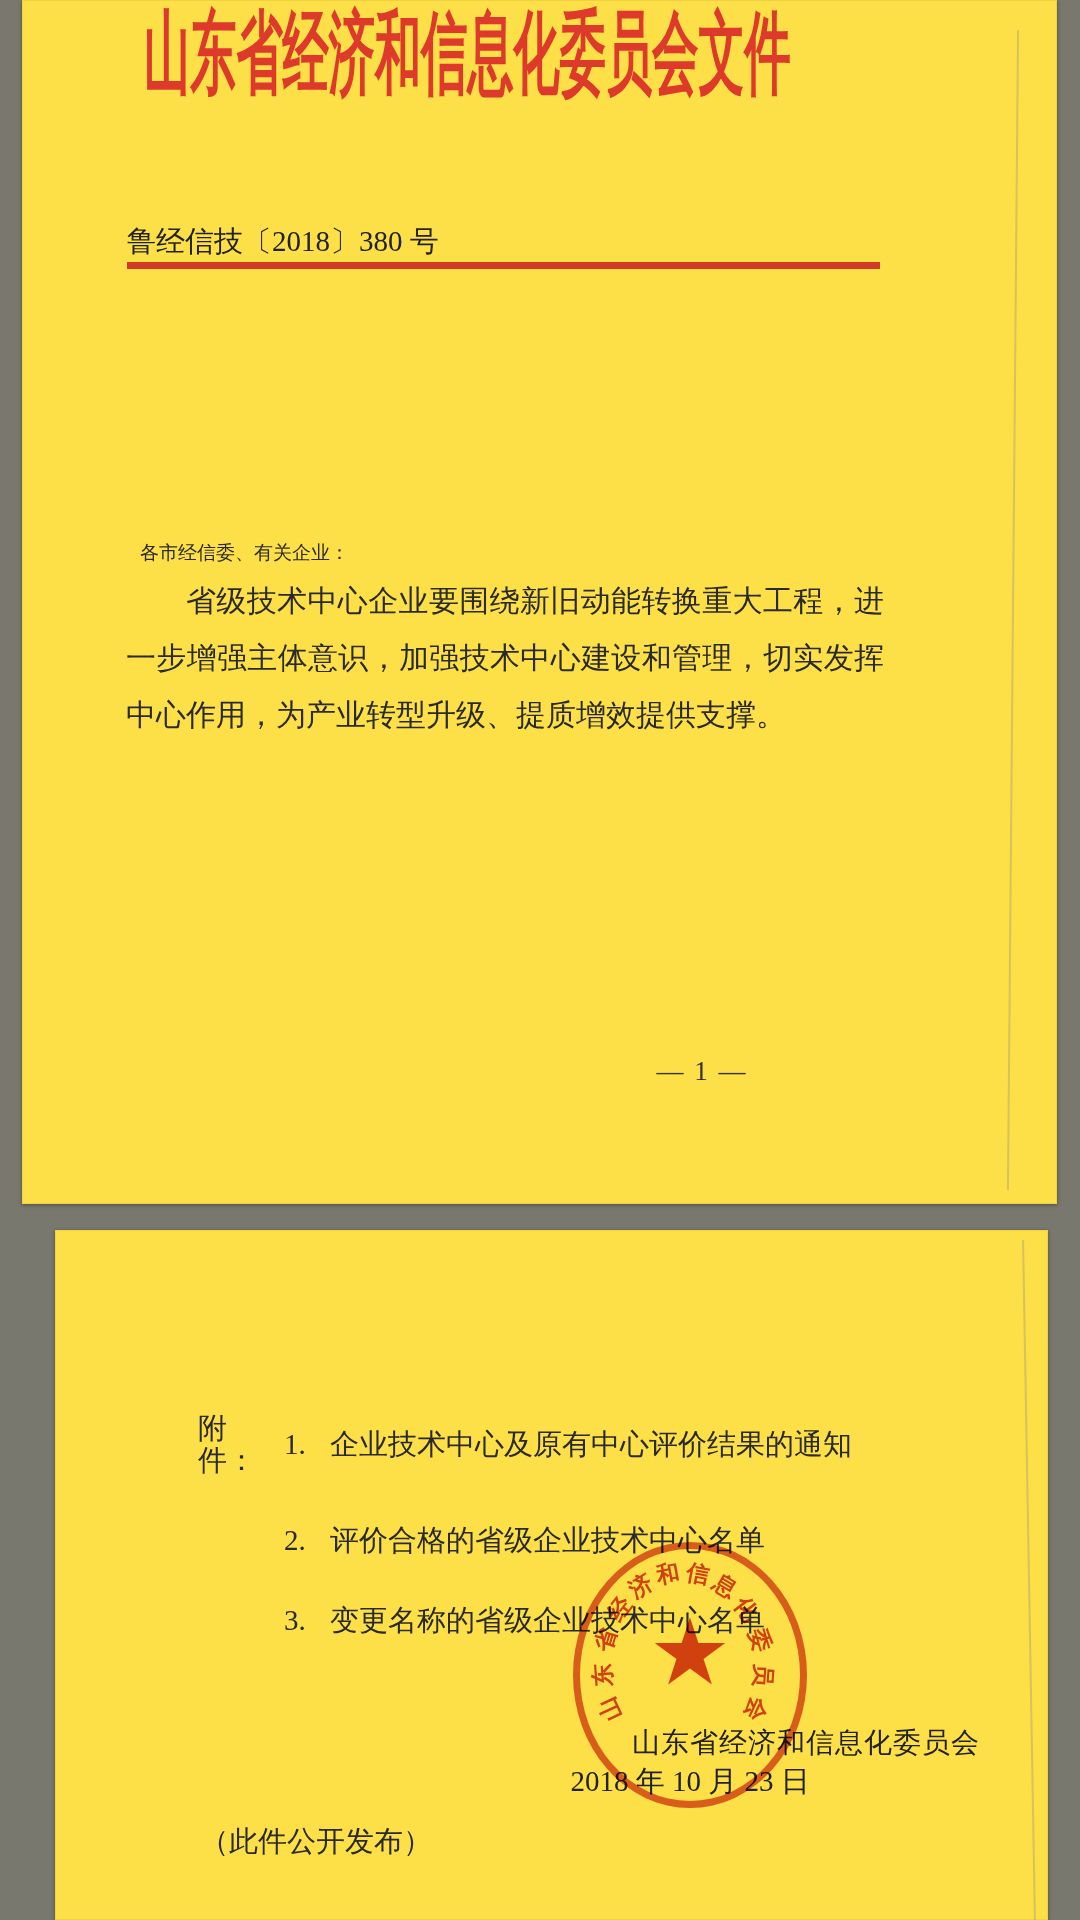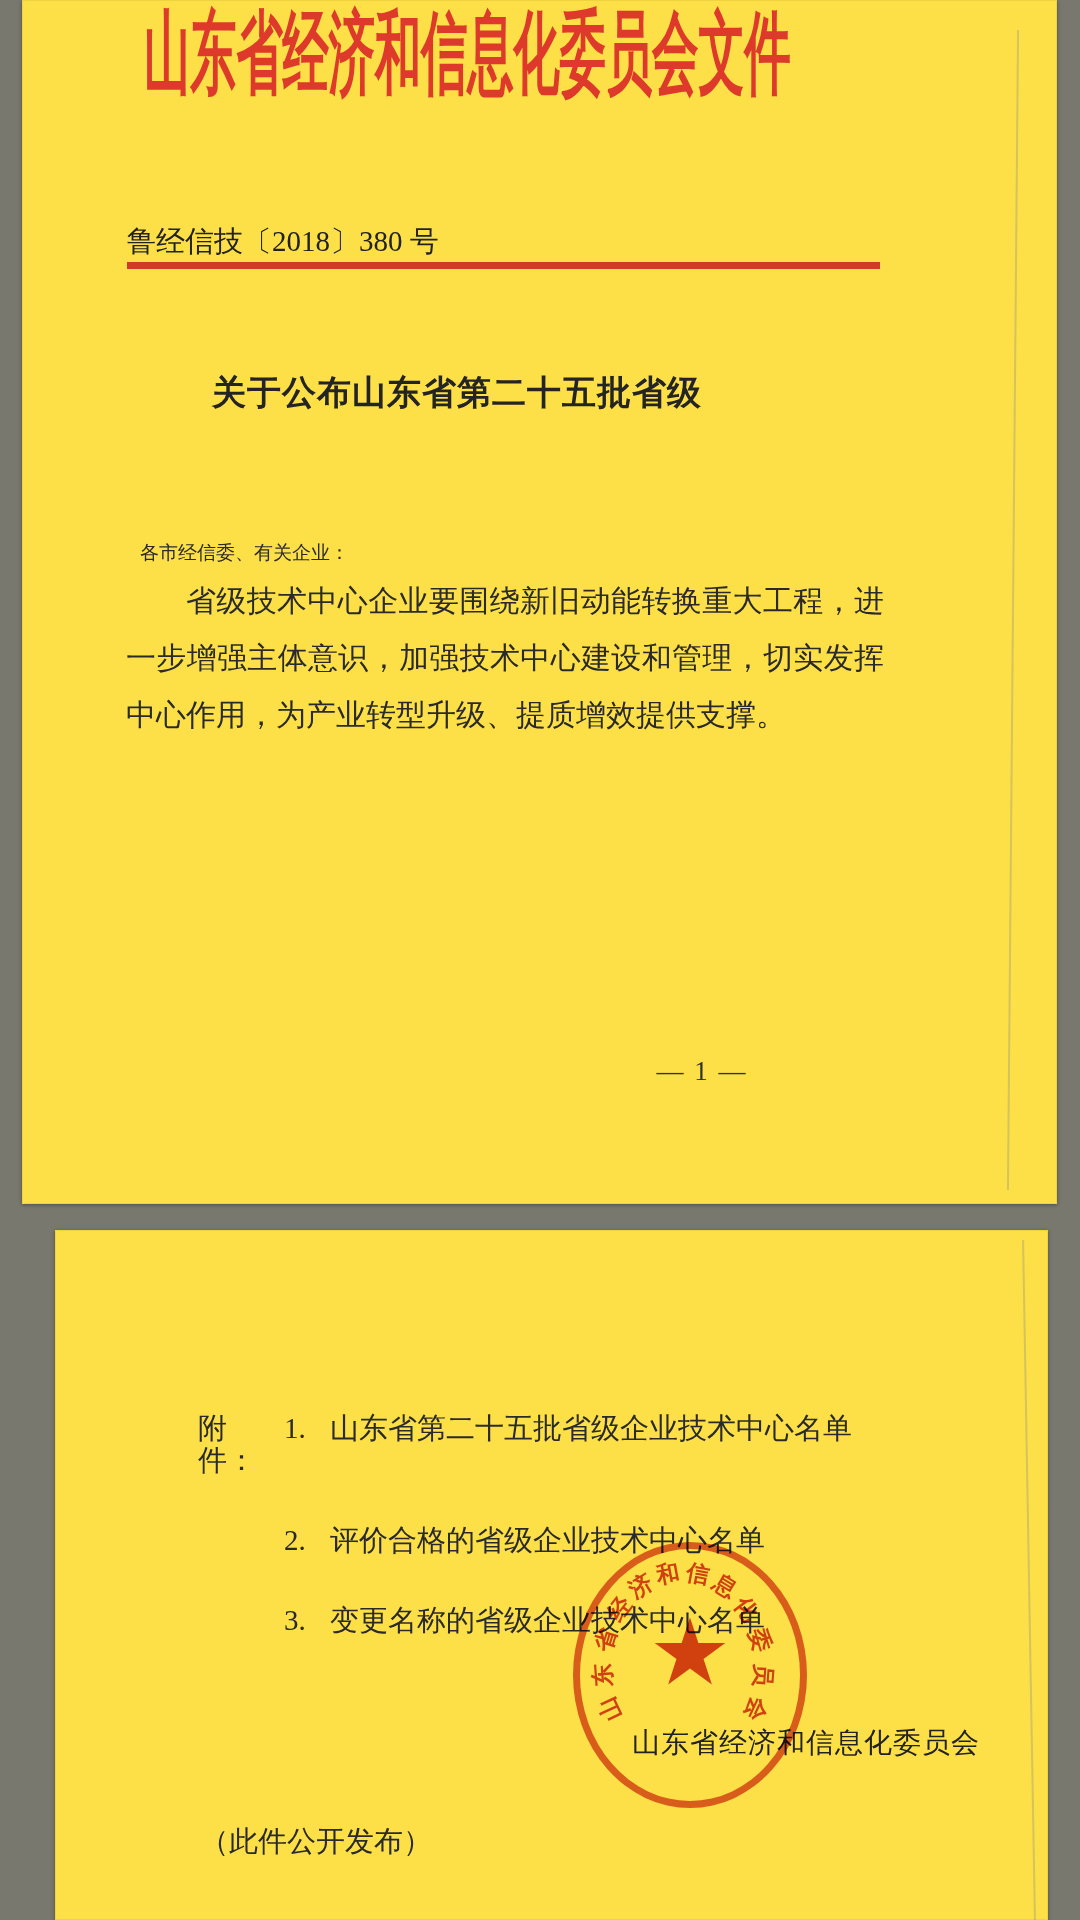--- a/index.html
+++ b/index.html
@@ -43,21 +43,21 @@
     position:absolute;left:104px;top:572px;width:758px;
     font-size:30px;line-height:57px;text-align:justify;
   }
   .body-text p{margin:0;text-indent:2em;}
   .page-number{
     position:absolute;left:560px;top:1056px;width:240px;text-align:center;
     font-size:27px;color:#333;letter-spacing:2px;
   }
 
   .attachments{position:absolute;left:198px;top:1412px;font-size:29px;}
-  .att-row{display:flex;align-items:flex-start;margin-bottom:48px;line-height:32px;}
+  .att-row{display:flex;align-items:center;margin-bottom:48px;line-height:32px;}
   .att-label{width:86px;flex:0 0 86px;}
   .att-row.indent{margin-left:86px;}
   .att-num{flex:0 0 46px;width:46px;}
 
   .seal{
     position:absolute;left:573px;top:1542px;width:220px;height:252px;
     border:7px solid rgba(206,52,35,.8);border-radius:50%;
     mix-blend-mode:multiply;opacity:.92;z-index:5;
   }
   .seal-star{
@@ -84,52 +84,52 @@
 
 <div class="canvas">
 
   <div class="page page1">
     <div class="header-title">山东省经济和信息化委员会文件</div>
 
     <div class="doc-number">鲁经信技〔2018〕380 号</div>
 
     <div class="red-rule"></div>
 
-    <div class="doc-title l1">关于公布山东省第二十五批省级</div>
 
     <div class="salutation">各市经信委、有关企业：</div>
 
     <div class="body-text">
       <p>省级技术中心企业要围绕新旧动能转换重大工程，进一步增强主体意识，加强技术中心建设和管理，切实发挥中心作用，为产业转型升级、提质增效提供支撑。</p>
     </div>
 
     <div class="page-number">— 1 —</div>
   </div>
   <div class="crease crease1"></div>
 
   <div class="page page2"></div>
   <div class="crease crease2"></div>
 
   <div class="attachments">
     <div class="att-row">
       <span class="att-label">附件：</span>
       <span class="att-num">1.</span>
-      <span>山东省第二十五批省级企业技术中心名单</span>
+      <span>企业技术中心及原有中心评价结果的通知</span>
     </div>
     <div class="att-row indent">
       <span class="att-num">2.</span>
       <span>评价合格的省级企业技术中心名单</span>
     </div>
     <div class="att-row indent">
       <span class="att-num">3.</span>
       <span>变更名称的省级企业技术中心名单</span>
     </div>
   </div>
 
   <div class="issuer">山东省经济和信息化委员会</div>
+  <div class="sign-date">2018 年 10 月 23 日</div>
 
   <div class="seal">
     <span class="seal-star">★</span>
   <span class="seal-char" style="left: 30.4954px; top: 159.571px; transform: translate(-50%, -50%) rotate(-115deg);">山</span>
       <span class="seal-char" style="left: 23.2038px; top: 125.849px; transform: translate(-50%, -50%) rotate(-94.0909deg);">东</span>
       <span class="seal-char" style="left: 26.4218px; top: 91.2238px; transform: translate(-50%, -50%) rotate(-73.1818deg);">省</span>
       <span class="seal-char" style="left: 39.7254px; top: 60.2573px; transform: translate(-50%, -50%) rotate(-52.2727deg);">经</span>
       <span class="seal-char" style="left: 61.3626px; top: 37.0274px; transform: translate(-50%, -50%) rotate(-31.3636deg);">济</span>
       <span class="seal-char" style="left: 88.4836px; top: 24.5937px; transform: translate(-50%, -50%) rotate(-10.4545deg);">和</span>
       <span class="seal-char" style="left: 117.516px; top: 24.5937px; transform: translate(-50%, -50%) rotate(10.4545deg);">信</span>

